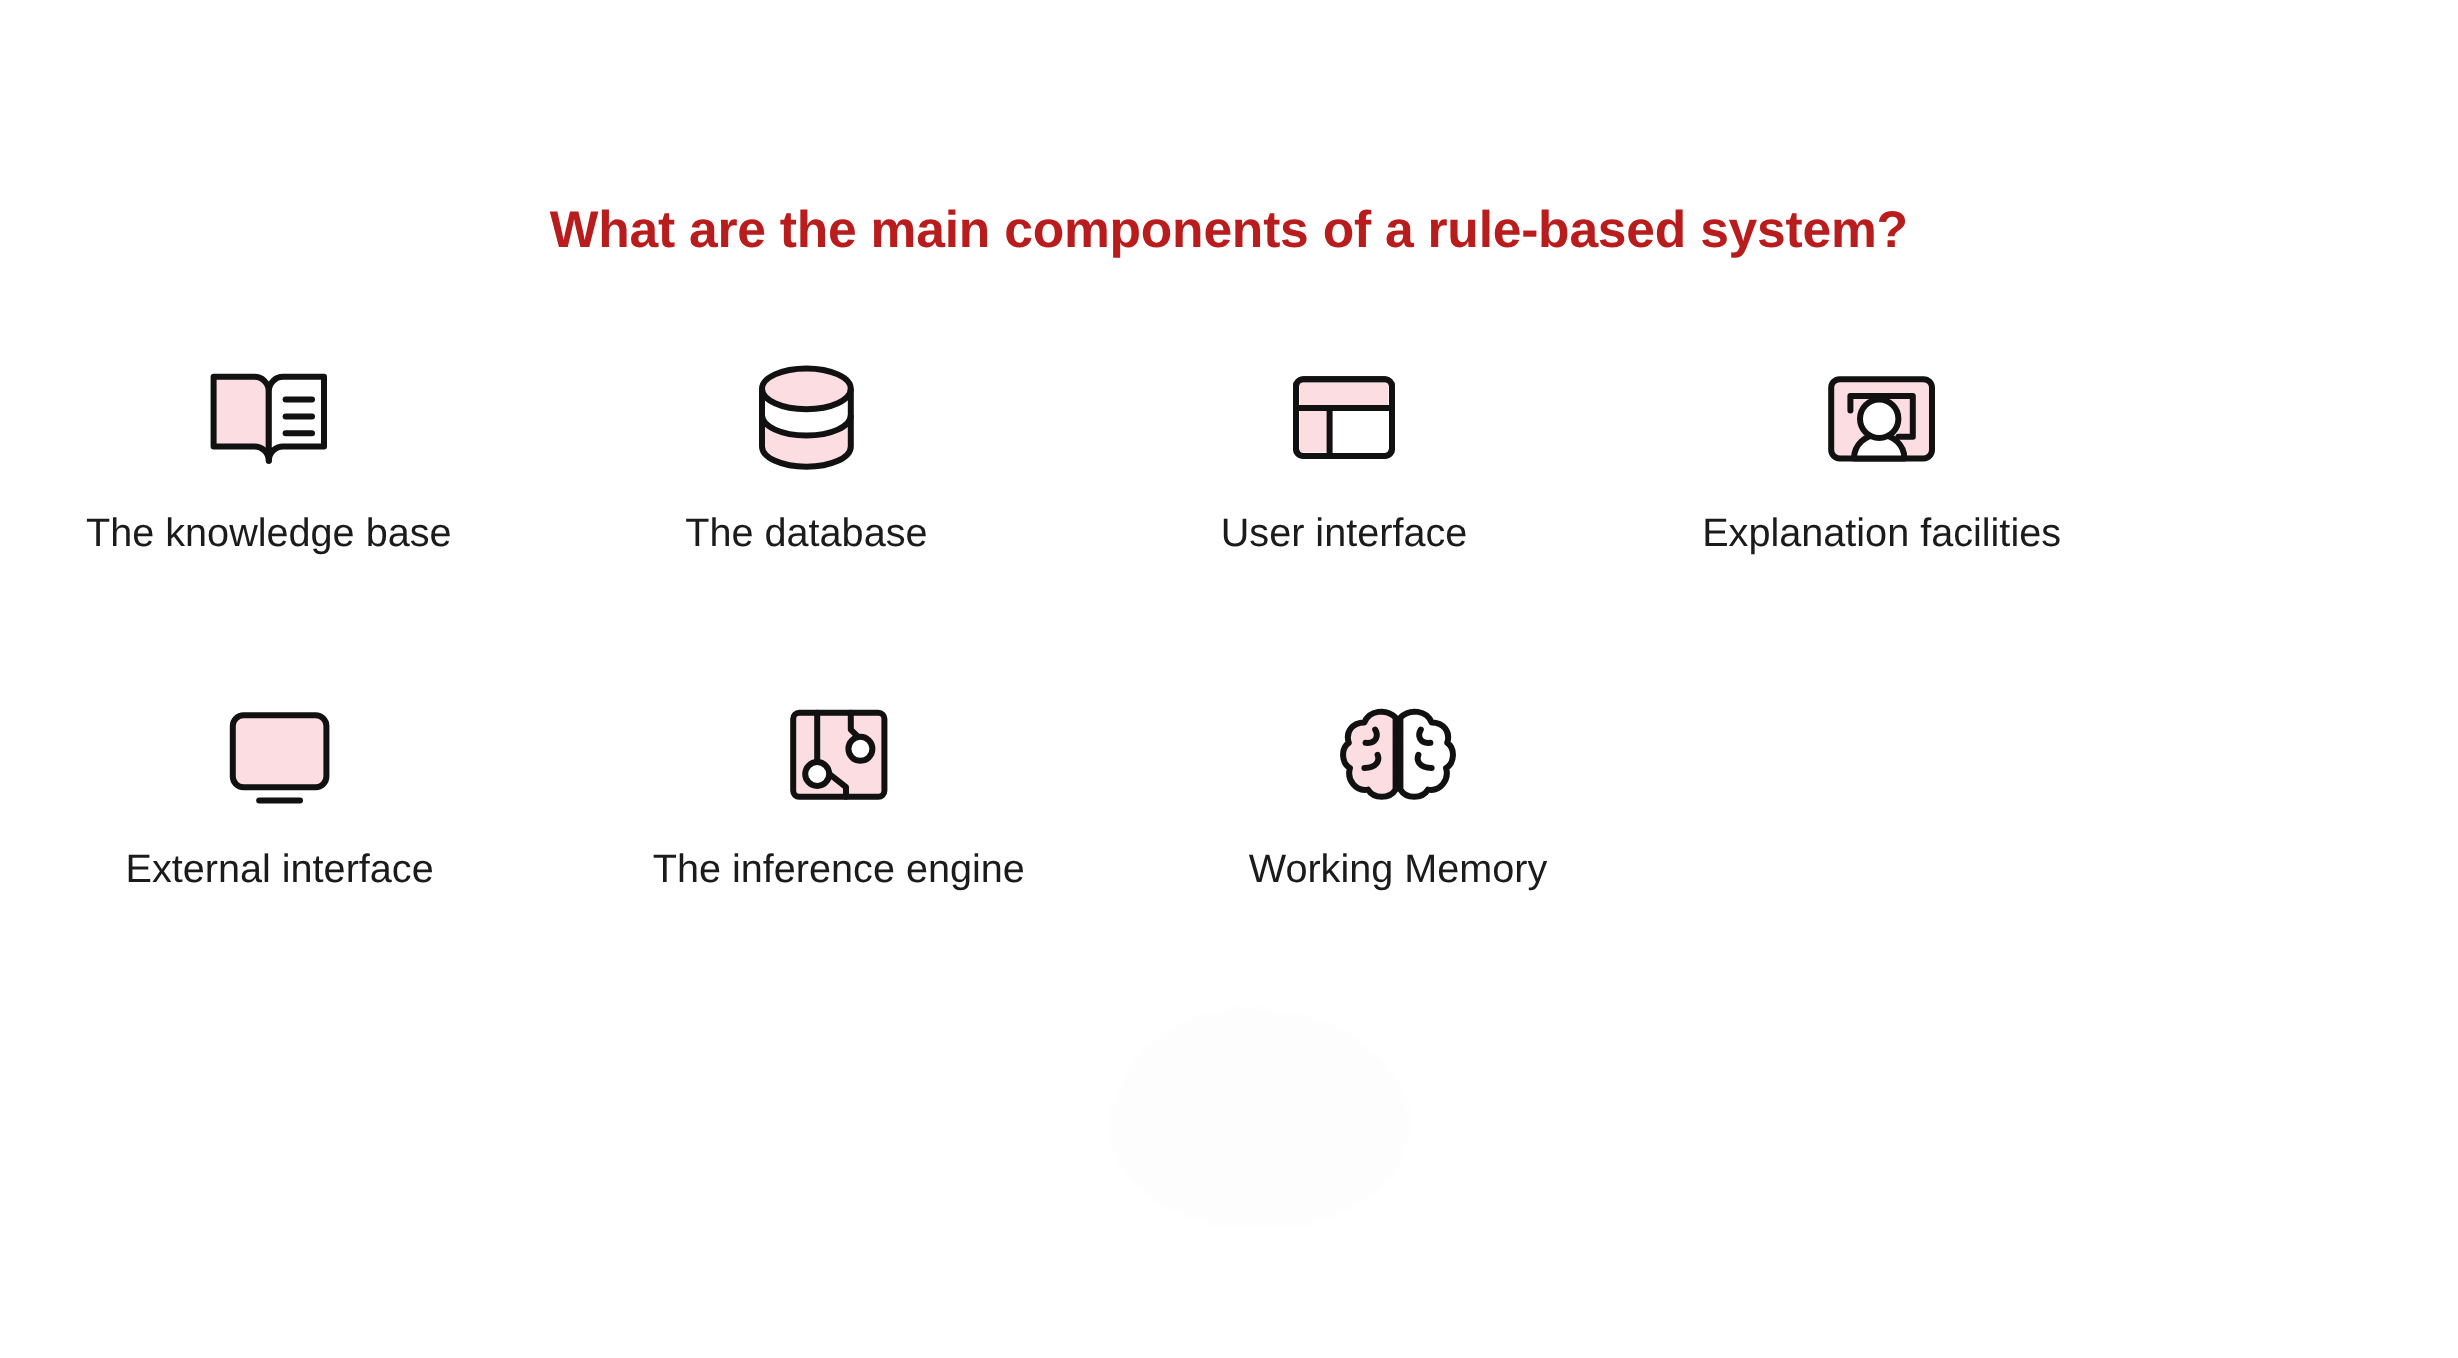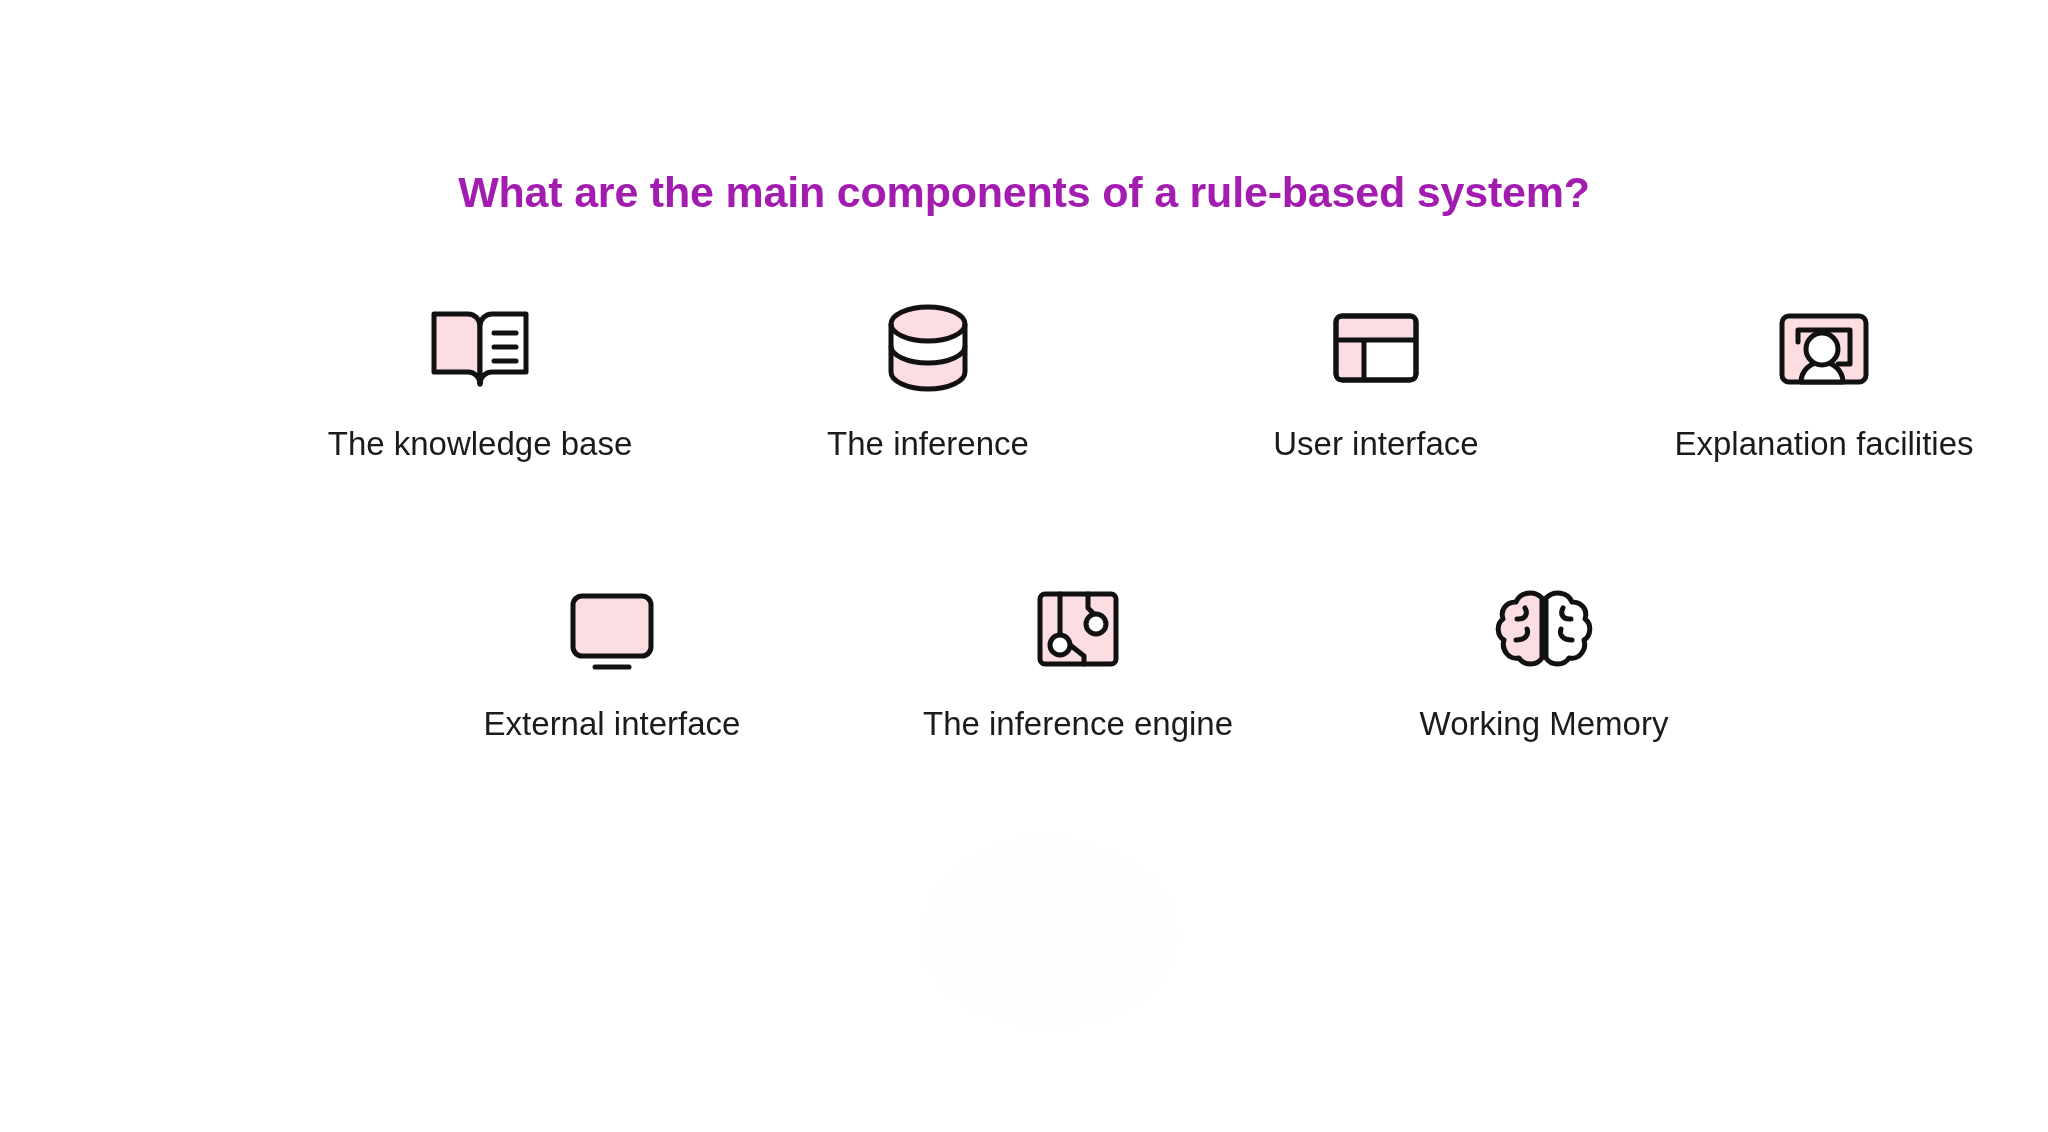--- a/index.html
+++ b/index.html
@@ -33,29 +33,29 @@
   }
 
   .title {
     position: absolute;
     top: 168px;
     left: 0;
     width: 2048px;
     text-align: center;
     font-size: 43px;
     font-weight: bold;
-    color: #a21caf;
+    color: #b91c1c;
     letter-spacing: -0.2px;
     white-space: nowrap;
   }
 
   .row {
     position: absolute;
     display: flex;
-    justify-content: flex-end;
+    justify-content: flex-start;
     align-items: flex-start;
   }
 
   .row-1 { top: 300px; left: 0; width: 2048px; }
   .row-2 { top: 580px; left: 0; width: 1777px; }
 
   .item {
     display: flex;
     flex-direction: column;
     align-items: center;
@@ -109,21 +109,21 @@
     <div class="item">
       <div class="icon-box">
         <svg width="86" height="92" viewBox="0 0 86 92">
           <path d="M6 22 V70 a37 17 0 0 0 74 0 V22 Z" fill="#fbdde2" stroke="none"></path>
           <path d="M6 22 V42 a37 17 0 0 0 74 0 V22 Z" fill="#ffffff" stroke="none"></path>
           <ellipse cx="43" cy="22" rx="37" ry="17" fill="#fbdde2" stroke="#111" stroke-width="5"></ellipse>
           <path d="M6 22 V70 a37 17 0 0 0 74 0 V22" fill="none" stroke="#111" stroke-width="5"></path>
           <path d="M6 44 a37 17 0 0 0 74 0" fill="none" stroke="#111" stroke-width="5"></path>
         </svg>
       </div>
-      <div class="item-label">The inference</div>
+      <div class="item-label">The database</div>
     </div>
 
     <div class="item">
       <div class="icon-box">
         <svg width="92" height="92" viewBox="0 0 92 92">
           <rect x="6" y="14" width="80" height="64" rx="6" fill="#ffffff" stroke="#111" stroke-width="5"></rect>
           <path d="M9 17 H83 V38 H9 Z" fill="#fbdde2"></path>
           <path d="M9 38 H34 V75 H9 Z" fill="#fbdde2"></path>
           <rect x="6" y="14" width="80" height="64" rx="6" fill="none" stroke="#111" stroke-width="5"></rect>
           <line x1="6" y1="38" x2="86" y2="38" stroke="#111" stroke-width="5"></line>

